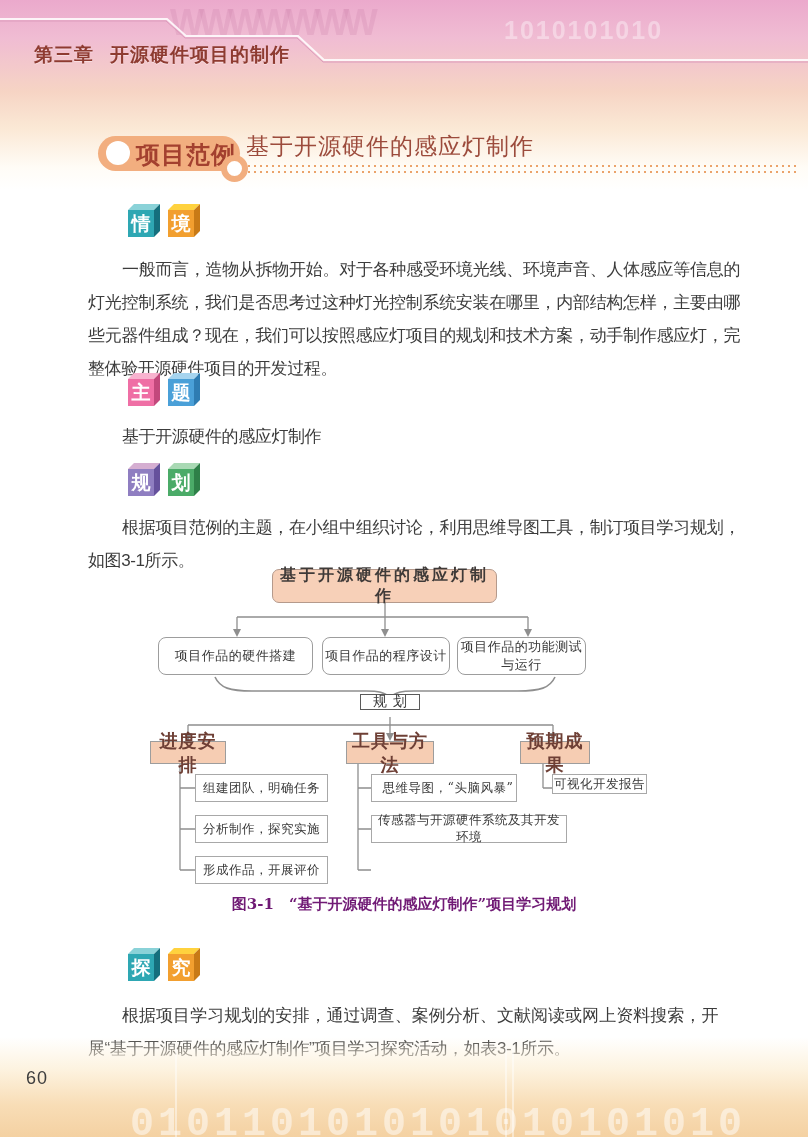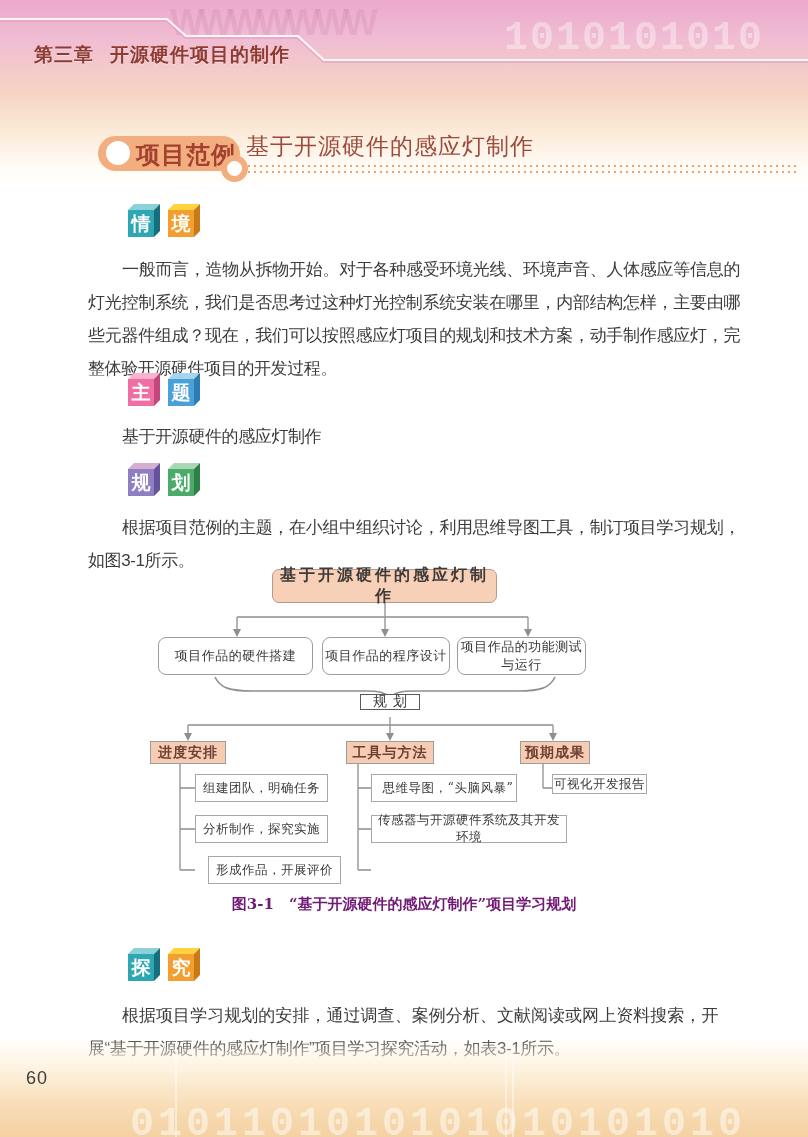--- a/index.html
+++ b/index.html
@@ -13,21 +13,21 @@
     position:absolute;left:0;top:0;width:808px;height:190px;
     background:linear-gradient(180deg,#eba9cc 0%,#f0bcd3 20%,#f6d4c4 48%,#fbe9d6 68%,#fffcf6 88%,#fff 100%);
   }
   .hdr-letters{
     position:absolute;left:170px;top:2px;
     font-weight:bold;font-size:36px;letter-spacing:-5px;
     color:rgba(209,136,176,.30);font-family:"Liberation Sans",sans-serif;
   }
   .hdr-binary{
     position:absolute;right:4px;top:16px;width:300px;overflow:hidden;white-space:nowrap;
-    font-family:Liberation Mono, monospace;font-weight:bold;font-size:40px;
+    font-family:Liberation Sans, sans-serif;font-weight:bold;font-size:25px;
     color:rgba(255,255,255,.38);letter-spacing:2px;margin-left:12px;
   }
   .hdr svg{position:absolute;left:0;top:0;}
   .chapter{
     position:absolute;left:34px;top:42px;
     font-size:19px;font-weight:bold;color:#8e3b31;letter-spacing:1px;
     text-shadow:0 1px 0 rgba(255,255,255,.4);
   }
   .chapter .num{margin-right:16px;}
   
@@ -81,21 +81,21 @@
     border:1px solid #9d9d9d;
   }
   .node.root{
     background:#f7d0b8;border-radius:7px;border-color:#b59a8c;
     font-size:16px;font-weight:bold;letter-spacing:3px;color:#3f3a38;
   }
   .node.lvl2{border-radius:8px;font-size:13px;letter-spacing:.5px;}
   .node.hub{border:1.5px solid #5a5a5a;font-size:14px;letter-spacing:6px;text-indent:6px;}
   .node.cat{
     background:#f6cdb3;border-color:#9d9d9d;
-    font-size:14px;font-weight:bold;color:#6e3f35;letter-spacing:1px;
+    font-size:18px;font-weight:bold;color:#6e3f35;letter-spacing:1px;
   }
   .node.leaf{border-color:#a8a8a8;font-size:12.5px;letter-spacing:.5px;}
   .mm-caption{
     position:absolute;left:0;top:330px;width:808px;text-align:center;
     font-family:"DejaVu Serif",serif;font-size:15px;font-weight:bold;color:#701a75;
   }
   
   .ftr{
     position:absolute;left:0;bottom:0;width:808px;height:100px;
     background:linear-gradient(180deg,rgba(255,255,255,0) 0%,#fdf3e0 32%,#f8ddb6 68%,#f4d1a2 100%);
@@ -206,21 +206,21 @@
     <div class="node lvl2" style="left:457px;top:72px;width:129px;height:38px;">项目作品的功能测试与运行</div>
 
     <div class="node hub" style="left:360px;top:129px;width:60px;height:16px;">规划</div>
 
     <div class="node cat" style="left:150px;top:176px;width:76px;height:23px;">进度安排</div>
     <div class="node cat" style="left:346px;top:176px;width:88px;height:23px;">工具与方法</div>
     <div class="node cat" style="left:520px;top:176px;width:70px;height:23px;">预期成果</div>
 
     <div class="node leaf" style="left:195px;top:209px;width:133px;height:28px;">组建团队，明确任务</div>
     <div class="node leaf" style="left:195px;top:250px;width:133px;height:28px;">分析制作，探究实施</div>
-    <div class="node leaf" style="left:208px;top:291px;width:133px;height:28px;">形成作品，开展评价</div>
+    <div class="node leaf" style="left:195px;top:291px;width:133px;height:28px;">形成作品，开展评价</div>
 
     <div class="node leaf" style="left:371px;top:209px;width:146px;height:28px;padding-left:8px;">思维导图，“头脑风暴”</div>
     <div class="node leaf" style="left:371px;top:250px;width:196px;height:28px;">传感器与开源硬件系统及其开发环境</div>
 
     <div class="node leaf" style="left:552px;top:209px;width:95px;height:20px;">可视化开发报告</div>
 
     <figcaption class="mm-caption">图3-1　“基于开源硬件的感应灯制作”项目学习规划</figcaption>
   </figure>
 
   <div class="badge" style="left:128px;top:948px;">

